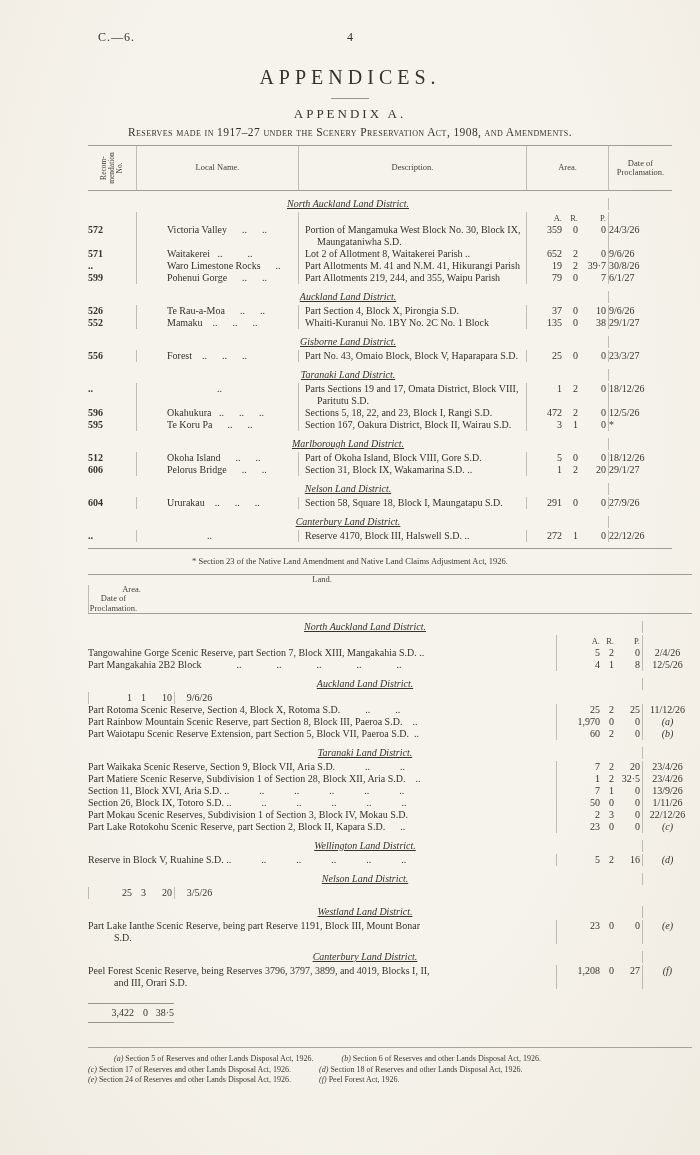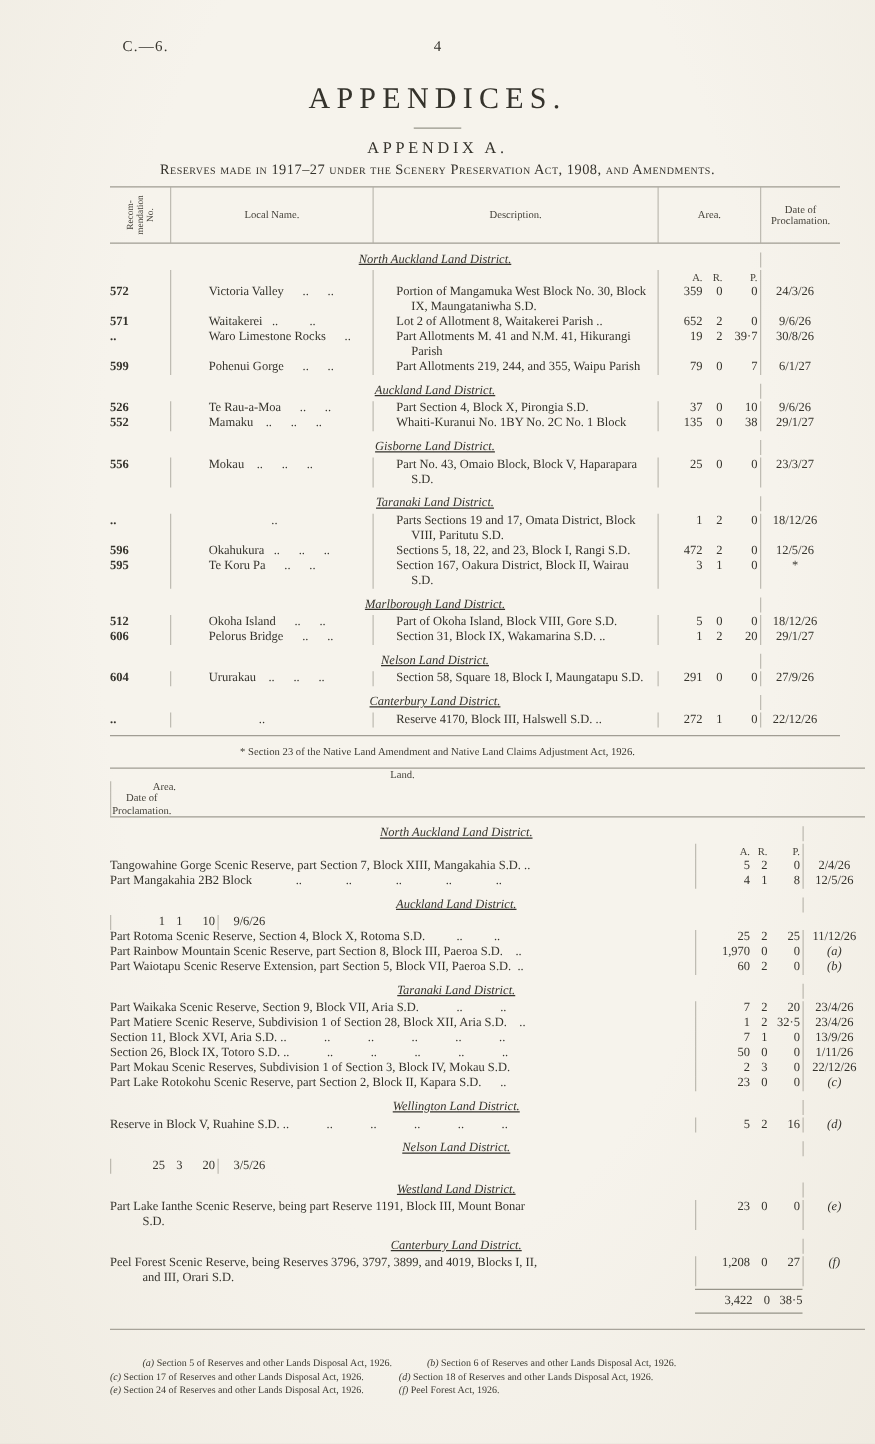--- a/index.html
+++ b/index.html
@@ -5,21 +5,21 @@
   html,body{margin:0;padding:0;background:#e8e4da;}
   .page{
     width:700px;height:1155px;position:relative;overflow:hidden;
     background:radial-gradient(ellipse at 50% 38%, #f6f3ec 55%, #efebe1 100%);
     font-family:"Liberation Serif","DejaVu Serif",serif;
     color:#35332c;
   }
   .pagehead{position:relative;height:14px;margin-top:30px;font-size:12px;}
   .docref{position:absolute;left:98px;top:0;letter-spacing:1px;}
   .pageno{position:absolute;left:0;right:0;text-align:center;top:0;}
-  .h1{margin-top:22px;text-align:center;font-size:24px;letter-spacing:5px;}
+  .h1{margin-top:22px;text-align:center;font-size:20px;letter-spacing:5px;}
   .hrule{width:38px;height:1px;background:rgba(75,72,60,.55);margin:9px auto 0 auto;}
   .h2{margin-top:7px;text-align:center;font-size:13px;letter-spacing:3px;}
   .subtitle{margin-top:4px;text-align:center;font-size:11.5px;font-variant:small-caps;letter-spacing:.4px;}
   
   .t1{margin:7px 0 0 88px;width:584px;border-top:1px solid rgba(75,72,60,.5);
       border-bottom:1px solid rgba(75,72,60,.5);font-size:10px;line-height:12px;padding-bottom:6px;}
   .hrow{display:flex;border-bottom:1px solid rgba(75,72,60,.5);height:44px;}
   .hc{display:flex;align-items:center;justify-content:center;text-align:center;font-size:8.5px;line-height:9.5px;color:#45423a;}
   .bl{border-left:1px solid rgba(75,72,60,.32);}
   .pre{white-space:pre-line;}
@@ -29,49 +29,49 @@
   .c-desc{width:228px;box-sizing:border-box;}
   .c-area{width:82px;box-sizing:border-box;}
   .c-date{width:64px;box-sizing:border-box;}
   .row{display:flex;align-items:stretch;}
   .cell{min-height:12px;}
   .drow{margin-top:7px;margin-bottom:2px;text-decoration:underline;}
   .dist{width:520px;text-align:center;font-style:italic;}
   .dist2{width:554px;text-align:center;font-style:italic;}
   .num{text-align:left;font-weight:bold;}
   .name{white-space:pre-wrap;padding-left:30px;}
-  .desc{padding:0 5px 0 30px;text-indent:-12px;}
+  .desc{padding:0 5px 0 18px;text-indent:-12px;}
   .arp{display:flex;justify-content:flex-end;padding-right:2px;}
   .aa{width:32px;text-align:right;}
   .ar{width:16px;text-align:right;}
   .ap{width:28px;text-align:right;}
-  .date{text-align:center;padding-right:9px;}
+  .date{text-align:left;padding-right:9px;}
   .arph{font-size:8.5px;color:#45423a;}
   
   .fnote1{margin-top:7px;text-align:center;font-size:8.5px;color:#3c3a32;}
   .h3{margin-top:16px;text-align:center;font-size:13.5px;font-variant:small-caps;letter-spacing:1.2px;}
   
   .t2{margin:8px 0 0 88px;width:604px;border-top:1px solid rgba(75,72,60,.5);
       font-size:10px;line-height:12px;}
   .hrow2{display:flex;border-bottom:1px solid rgba(75,72,60,.5);height:38px;flex-direction:column;}
   .c-land{width:468px;box-sizing:border-box;}
   .c-area2{width:86px;box-sizing:border-box;}
   .c-date2{width:50px;box-sizing:border-box;}
   .land{white-space:pre-wrap;padding-left:26px;text-indent:-26px;}
   .arp2{display:flex;justify-content:flex-end;padding-right:2px;}
   .aa2{width:40px;text-align:right;}
   .ar2{width:14px;text-align:right;}
   .ap2{width:26px;text-align:right;}
   .date2{text-align:center;}
   .ref{font-style:italic;}
-  .trow{margin-top:2px;}
+  .trow{margin-top:2px;flex-direction:column;}
   .total{border-top:1px solid rgba(75,72,60,.55);border-bottom:1px solid rgba(75,72,60,.55);padding:3px 0;}
   
   .fns{margin:12px 0 0 88px;width:604px;border-top:1px solid rgba(75,72,60,.45);
-       padding-top:22px;font-size:8px;line-height:10.5px;color:#3c3a32;}
+       padding-top:6px;font-size:8px;line-height:10.5px;color:#3c3a32;}
   .fnl{white-space:nowrap;}
   .fnl1{padding-left:26px;}
   .fn1sp{margin-right:26px;}
   .fm{font-style:italic;}
 </style>
 </head>
 <body>
 
 <div class="page">
 
@@ -186,21 +186,21 @@
         </div>
       <div class="cell c-date date bl">29/1/27</div>
     </div>
 
     <div class="row drow">
       <div class="dist">Gisborne Land District.</div>
       <div class="cell c-date bl"></div>
     </div>
     <div class="row">
       <div class="cell c-no num">556</div>
-      <div class="cell c-name name bl">Mokau    ..      ..      ..</div>
+      <div class="cell c-name name bl">Forest    ..      ..      ..</div>
       <div class="cell c-desc desc bl">Part No. 43, Omaio Block, Block V, Haparapara S.D.</div>
       <div class="cell c-area bl arp">
           <span class="aa">25</span>
           <span class="ar">0</span>
           <span class="ap">0</span>
         </div>
       <div class="cell c-date date bl">23/3/27</div>
     </div>
 
     <div class="row drow">

